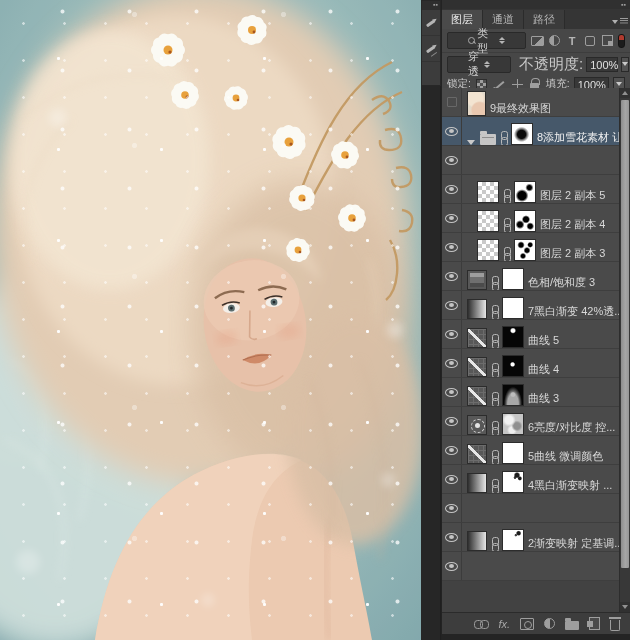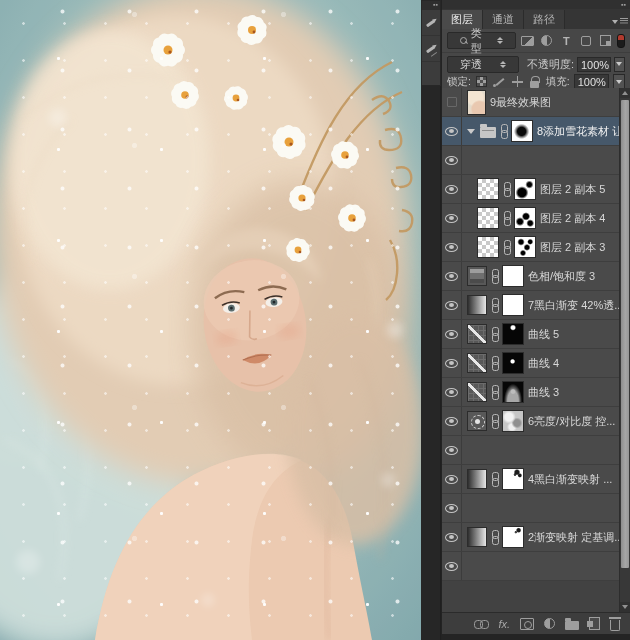--- a/index.html
+++ b/index.html
@@ -36,23 +36,23 @@
   .tab{height:19px;line-height:19px;padding:0 9px;font-size:11px;color:#b4b4b4;background:#3b3b3b;border-right:1px solid #2b2b2b;cursor:default;margin-top:38px;}
   .tab.active{background:#4a4a4a;color:#ececec;}
   .tabs .spacer{flex:1;}
   .panel-menu{width:20px;height:15px;display:flex;align-items:center;justify-content:center;gap:2px;color:#b0b0b0;}
   .panel-menu .tri{width:0;height:0;border-top:4px solid #b0b0b0;border-left:3px solid transparent;border-right:3px solid transparent;}
   .panel-menu .bars{width:8px;height:7px;background:linear-gradient(#b0b0b0 1px,transparent 1px);background-size:8px 2.3px;}
 
   .filter-row,.blend-row,.lock-row{display:flex;align-items:center;padding:0 5px;background:#474747;}
   .filter-row{height:24px;gap:4px;border-bottom:1px solid #3d3d3d;}
   .blend-row{height:22px;gap:3px;}
-  .lock-row{height:20px;gap:4px;border-bottom:7px solid #3b82f6;}
-
-  .select{background:#383838;border:1px solid #292929;border-radius:2px;height:17px;display:flex;align-items:center;gap:3px;padding:0 12px;color:#cfcfcf;}
+  .lock-row{height:20px;gap:4px;border-bottom:2px solid #3b82f6;}
+
+  .select{background:#383838;border:1px solid #292929;border-radius:2px;height:17px;display:flex;align-items:center;gap:3px;padding:0 20px;color:#cfcfcf;}
   .search-ico{position:relative;width:8px;height:8px;}
   .search-ico::before{content:'';position:absolute;left:0;top:0;width:5px;height:5px;border:1px solid #aaa;border-radius:50%;}
   .search-ico::after{content:'';position:absolute;left:5px;top:5px;width:3px;height:1px;background:#aaa;transform:rotate(45deg);}
   .stepper{display:inline-flex;flex-direction:column;gap:1px;margin-left:2px;}
   .stepper i{width:0;height:0;border-left:3px solid transparent;border-right:3px solid transparent;}
   .stepper .up{border-bottom:3px solid #b5b5b5;}
   .stepper .dn{border-top:3px solid #b5b5b5;}
 
   .fi{display:inline-flex;align-items:center;justify-content:center;width:16px;height:16px;}
   .fi-pic{width:13px;height:10px;border:1px solid #9e9e9e;border-radius:1px;background:linear-gradient(135deg,transparent 55%,#9e9e9e 56%);}
@@ -81,21 +81,21 @@
   .li-lock::after{content:'';position:absolute;left:0;bottom:0;width:9px;height:7px;background:#9e9e9e;border-radius:1px;}
 
   
   .list{position:absolute;left:0;right:0;top:88px;bottom:28px;background:#424242;overflow:hidden;}
   .layer-row{height:29px;display:flex;background:#4a4a4a;border-bottom:1px solid #3e3e3e;}
   .layer-row.selected{background:#46586a;}
   .eye-cell{width:20px;min-width:20px;border-right:1px solid #3c3c3c;display:flex;align-items:center;justify-content:center;}
   .eye{position:relative;width:13px;height:9px;border:1px solid #c4c4c4;border-radius:50%;}
   .eye::after{content:'';position:absolute;left:3px;top:1.5px;width:5px;height:4px;background:#c4c4c4;border-radius:50%;}
   .eye-off{width:10px;height:10px;border:1px solid #686868;border-radius:1px;}
-  .row-content{flex:1;display:flex;align-items:center;gap:4px;padding-left:5px;overflow:hidden;}
+  .row-content{flex:1;display:flex;align-items:flex-end;gap:4px;padding-left:5px;overflow:hidden;}
   .layer-row.child .row-content{padding-left:15px;}
   .caret{width:0;height:0;border-top:5px solid #cacaca;border-left:4px solid transparent;border-right:4px solid transparent;margin-right:1px;}
   .thumb{flex:none;}
   .t-folder{position:relative;width:16px;height:11px;background:#c6c6c6;border-radius:1px;margin-top:2px;}
   .t-folder::before{content:'';position:absolute;left:0;top:-3px;width:7px;height:3px;background:#c6c6c6;border-radius:1px 1px 0 0;}
   .t-folder::after{content:'';position:absolute;left:2px;top:3px;right:2px;height:1px;background:#8d8d8d;}
   .t-photo{width:19px;height:25px;border:1px solid #2c2c2c;background:
       radial-gradient(circle at 68% 78%, #e9c8b0 0 34%, transparent 42%),
       radial-gradient(circle at 42% 28%, #f3e4d1 0 40%, transparent 50%),
       linear-gradient(135deg,#cfe0da,#ead8c5 60%,#d8c2ac);}
@@ -386,21 +386,21 @@
     </div>
 
     <div class="blend-row">
       <div class="select" style="width:76px;justify-content:space-between;">
         <span>穿透</span>
         <span class="stepper">
             <i class="up"></i>
             <i class="dn"></i>
           </span>
       </div>
-      <span class="lbl" style="margin-left:5px;font-size:11px;text-align:right;">不透明度:</span>
+      <span class="lbl" style="margin-left:5px;font-size:15px;text-align:right;">不透明度:</span>
       <span class="value-box">100%</span>
       <span class="drop-btn">
           <i></i>
         </span>
     </div>
 
     <div class="lock-row">
       <span class="lbl" style="font-size:10.5px;">锁定:</span>
       <span class="li">
           <span class="li-checker"></span>
@@ -555,20 +555,27 @@
       <span class="thumb t-brightness"></span>
       <span class="row-link"></span>
       <span class="mask m-gray-mottled"></span>
       <span class="label">6亮度/对比度  控...</span>
     </div>
   </div>
         <div class="layer-row">
     <div class="eye-cell">
             <span class="eye"></span>
           </div>
+    <div class="row-content">
+
+      <span class="thumb t-curves"></span>
+      <span class="row-link"></span>
+      <span class="mask"></span>
+      <span class="label">5曲线 微调颜色</span>
+    </div>
   </div>
         <div class="layer-row">
     <div class="eye-cell">
             <span class="eye"></span>
           </div>
     <div class="row-content">
 
       <span class="thumb t-gradient"></span>
       <span class="row-link"></span>
       <span class="mask m-white-marks"></span>

